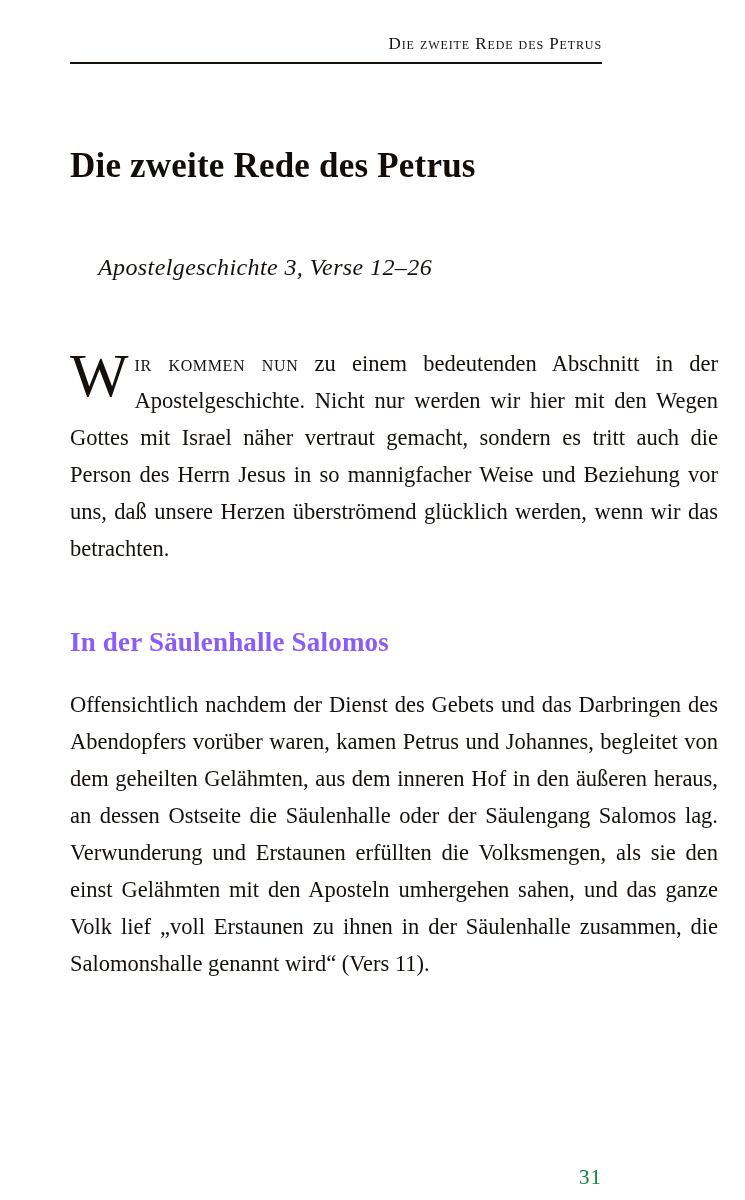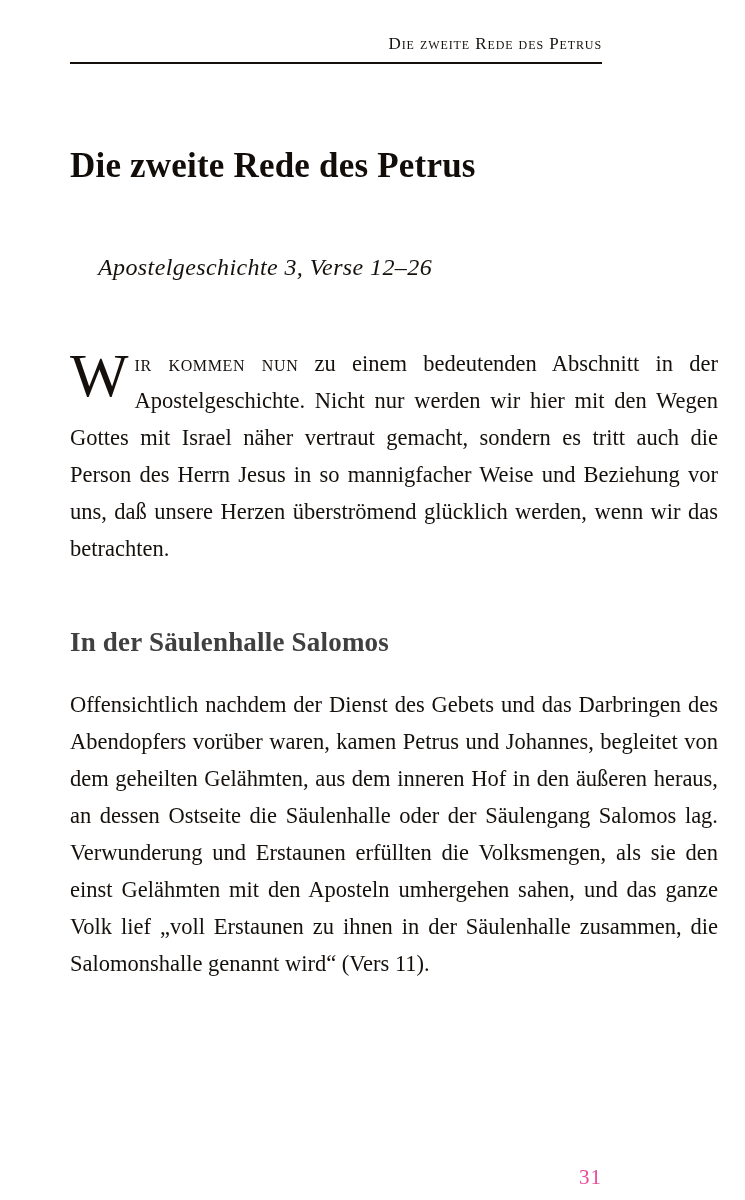--- a/index.html
+++ b/index.html
@@ -109,34 +109,34 @@
     font-variant: small-caps;
     letter-spacing: 0.6px;
     font-family: Liberation Serif, serif;
   }
 
   h2.section-title {
     font-family: "Liberation Serif", serif;
     font-weight: bold;
     font-size: 27px;
     margin: 60px 0 28px 0;
-    color: #404040;
+    color: #8b5cf6;
     letter-spacing: 0.2px;
   }
 
   
   .folio {
     position: absolute;
     right: 28px;
     bottom: 26px;
     font-family: "Liberation Serif", serif;
     font-size: 21px;
     font-variant: small-caps;
     letter-spacing: 1px;
-    color: #ec4899;
+    color: #15803d;
     text-align: center;
   }
 </style>
 </head>
 <body>
 
 <div class="page">
 
   <div class="running-head">Die zweite Rede des Petrus</div>
 

